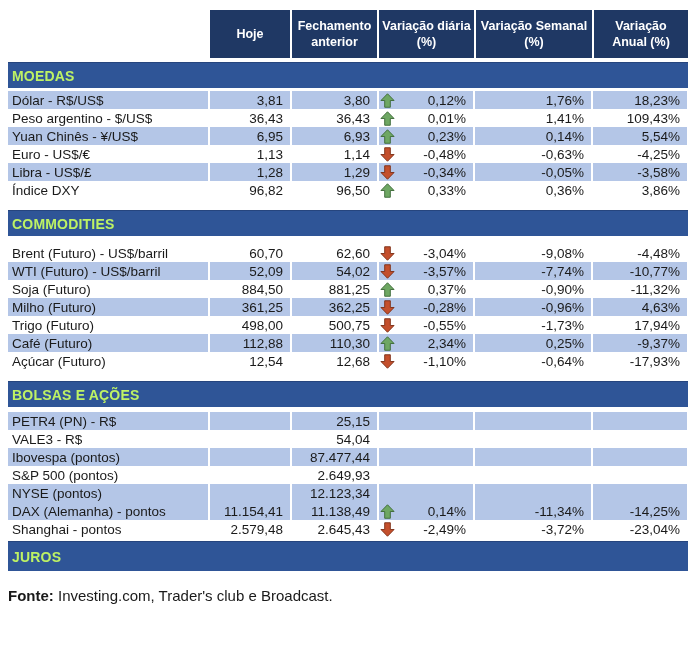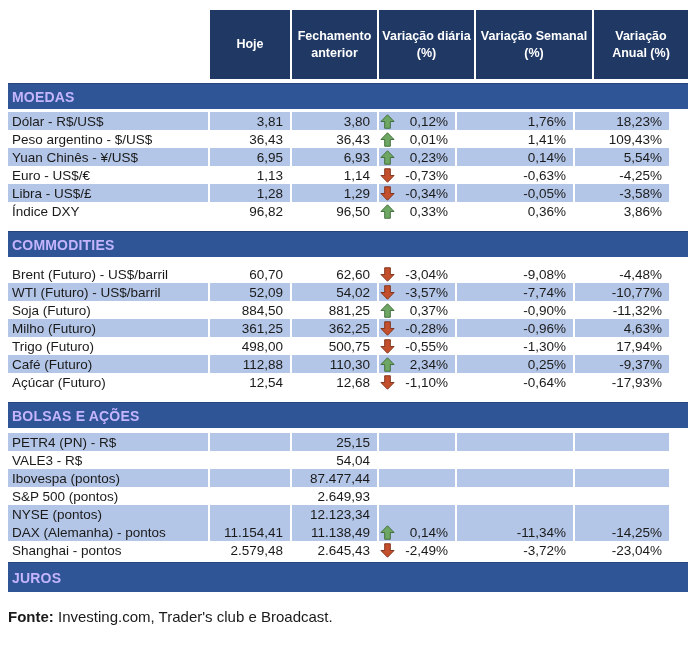--- a/index.html
+++ b/index.html
@@ -16,52 +16,52 @@
     width:696px;height:646px;overflow:hidden;
     font-family:"Liberation Sans","DejaVu Sans",sans-serif;
     color:var(--ink);
   }
   .sheet{
     width:696px;height:646px;
     padding:10px 8px 0 8px;
     display:flex;flex-direction:column;
   }
   
-  .thead{display:flex;height:69px;flex-shrink:0;}
+  .thead{display:flex;height:48px;flex-shrink:0;}
   .corner{width:200px;flex-shrink:0;background:#fff;}
   .th{
     background:var(--header-bg);color:#fff;font-weight:bold;font-size:12.5px;
     display:flex;align-items:center;justify-content:center;text-align:center;
     white-space:pre-line;line-height:1.3;border-left:2px solid #fff;flex-shrink:0;
   }
   .th-0{width:82px;}
   .th-1{width:87px;}
   .th-2{width:97px;}
   .th-3{width:118px;}
   .th-4{width:96px;}
   
   .band{
-    height:26px;background:var(--band-bg);color:#c4b5fd;font-weight:bold;font-size:14px;
+    height:26px;background:var(--band-bg);color:#bef264;font-weight:bold;font-size:14px;
     display:flex;align-items:center;padding-left:4px;flex-shrink:0;
     border-top:1px solid #26457E;letter-spacing:.2px;
   }
   .band-0{margin:4px 0 3px;}
   .band-1{margin:11px 0 8px;}
   .band-2{margin:11px 0 5px;}
   .band-3{margin:3px 0 0;height:30px;}
   
   .row{display:flex;height:18px;flex-shrink:0;font-size:13.5px;}
   .row.gap-before{}
   .row .cell{display:flex;align-items:center;flex-shrink:0;background:transparent;}
   .row.alt .cell{background:var(--row-alt-bg);}
   .cell + .cell{border-left:2px solid #fff;}
   .c-label{width:200px;padding-left:4px;}
   .c-hoje{width:82px;}
   .c-fech{width:87px;}
-  .c-diaria{width:78px;justify-content:space-between;padding:0 7px 0 1px;}
+  .c-diaria{width:96px;justify-content:space-between;padding:0 7px 0 1px;}
   .c-semanal{width:118px;}
   .c-anual{width:96px;padding-left:20px;}
   .num{justify-content:flex-end;padding-right:7px;}
   .pct{margin-left:auto;}
   
   .arrow{display:flex;align-items:center;}
   .arrow svg{width:15px;height:15px;display:block;}
   .arrow path{stroke-width:1;}
   .arrow.up path{fill:var(--arrow-up);stroke:#3E6B39;}
   .arrow.down svg{transform:rotate(180deg);}
@@ -138,21 +138,21 @@
       <div class="row">
     <div class="cell c-label">Euro - US$/€</div>
     <div class="cell c-hoje num">1,13</div>
     <div class="cell c-fech num">1,14</div>
     <div class="cell c-diaria">
       <span class="arrow down">
             <svg viewBox="0 0 16 16" aria-hidden="true">
               <path d="M8 0.8 L15 8 L11 8 L11 15.2 L5 15.2 L5 8 L1 8 Z"></path>
             </svg>
           </span>
-      <span class="pct">-0,73%</span>
+      <span class="pct">-0,48%</span>
     </div>
     <div class="cell c-semanal num">-0,63%</div>
     <div class="cell c-anual num">-4,25%</div>
   </div>
       <div class="row alt">
     <div class="cell c-label">Libra - US$/£</div>
     <div class="cell c-hoje num">1,28</div>
     <div class="cell c-fech num">1,29</div>
     <div class="cell c-diaria">
       <span class="arrow down">
@@ -246,21 +246,21 @@
     <div class="cell c-hoje num">498,00</div>
     <div class="cell c-fech num">500,75</div>
     <div class="cell c-diaria">
       <span class="arrow down">
             <svg viewBox="0 0 16 16" aria-hidden="true">
               <path d="M8 0.8 L15 8 L11 8 L11 15.2 L5 15.2 L5 8 L1 8 Z"></path>
             </svg>
           </span>
       <span class="pct">-0,55%</span>
     </div>
-    <div class="cell c-semanal num">-1,30%</div>
+    <div class="cell c-semanal num">-1,73%</div>
     <div class="cell c-anual num">17,94%</div>
   </div>
       <div class="row alt">
     <div class="cell c-label">Café (Futuro)</div>
     <div class="cell c-hoje num">112,88</div>
     <div class="cell c-fech num">110,30</div>
     <div class="cell c-diaria">
       <span class="arrow up">
             <svg viewBox="0 0 16 16" aria-hidden="true">
               <path d="M8 0.8 L15 8 L11 8 L11 15.2 L5 15.2 L5 8 L1 8 Z"></path>

